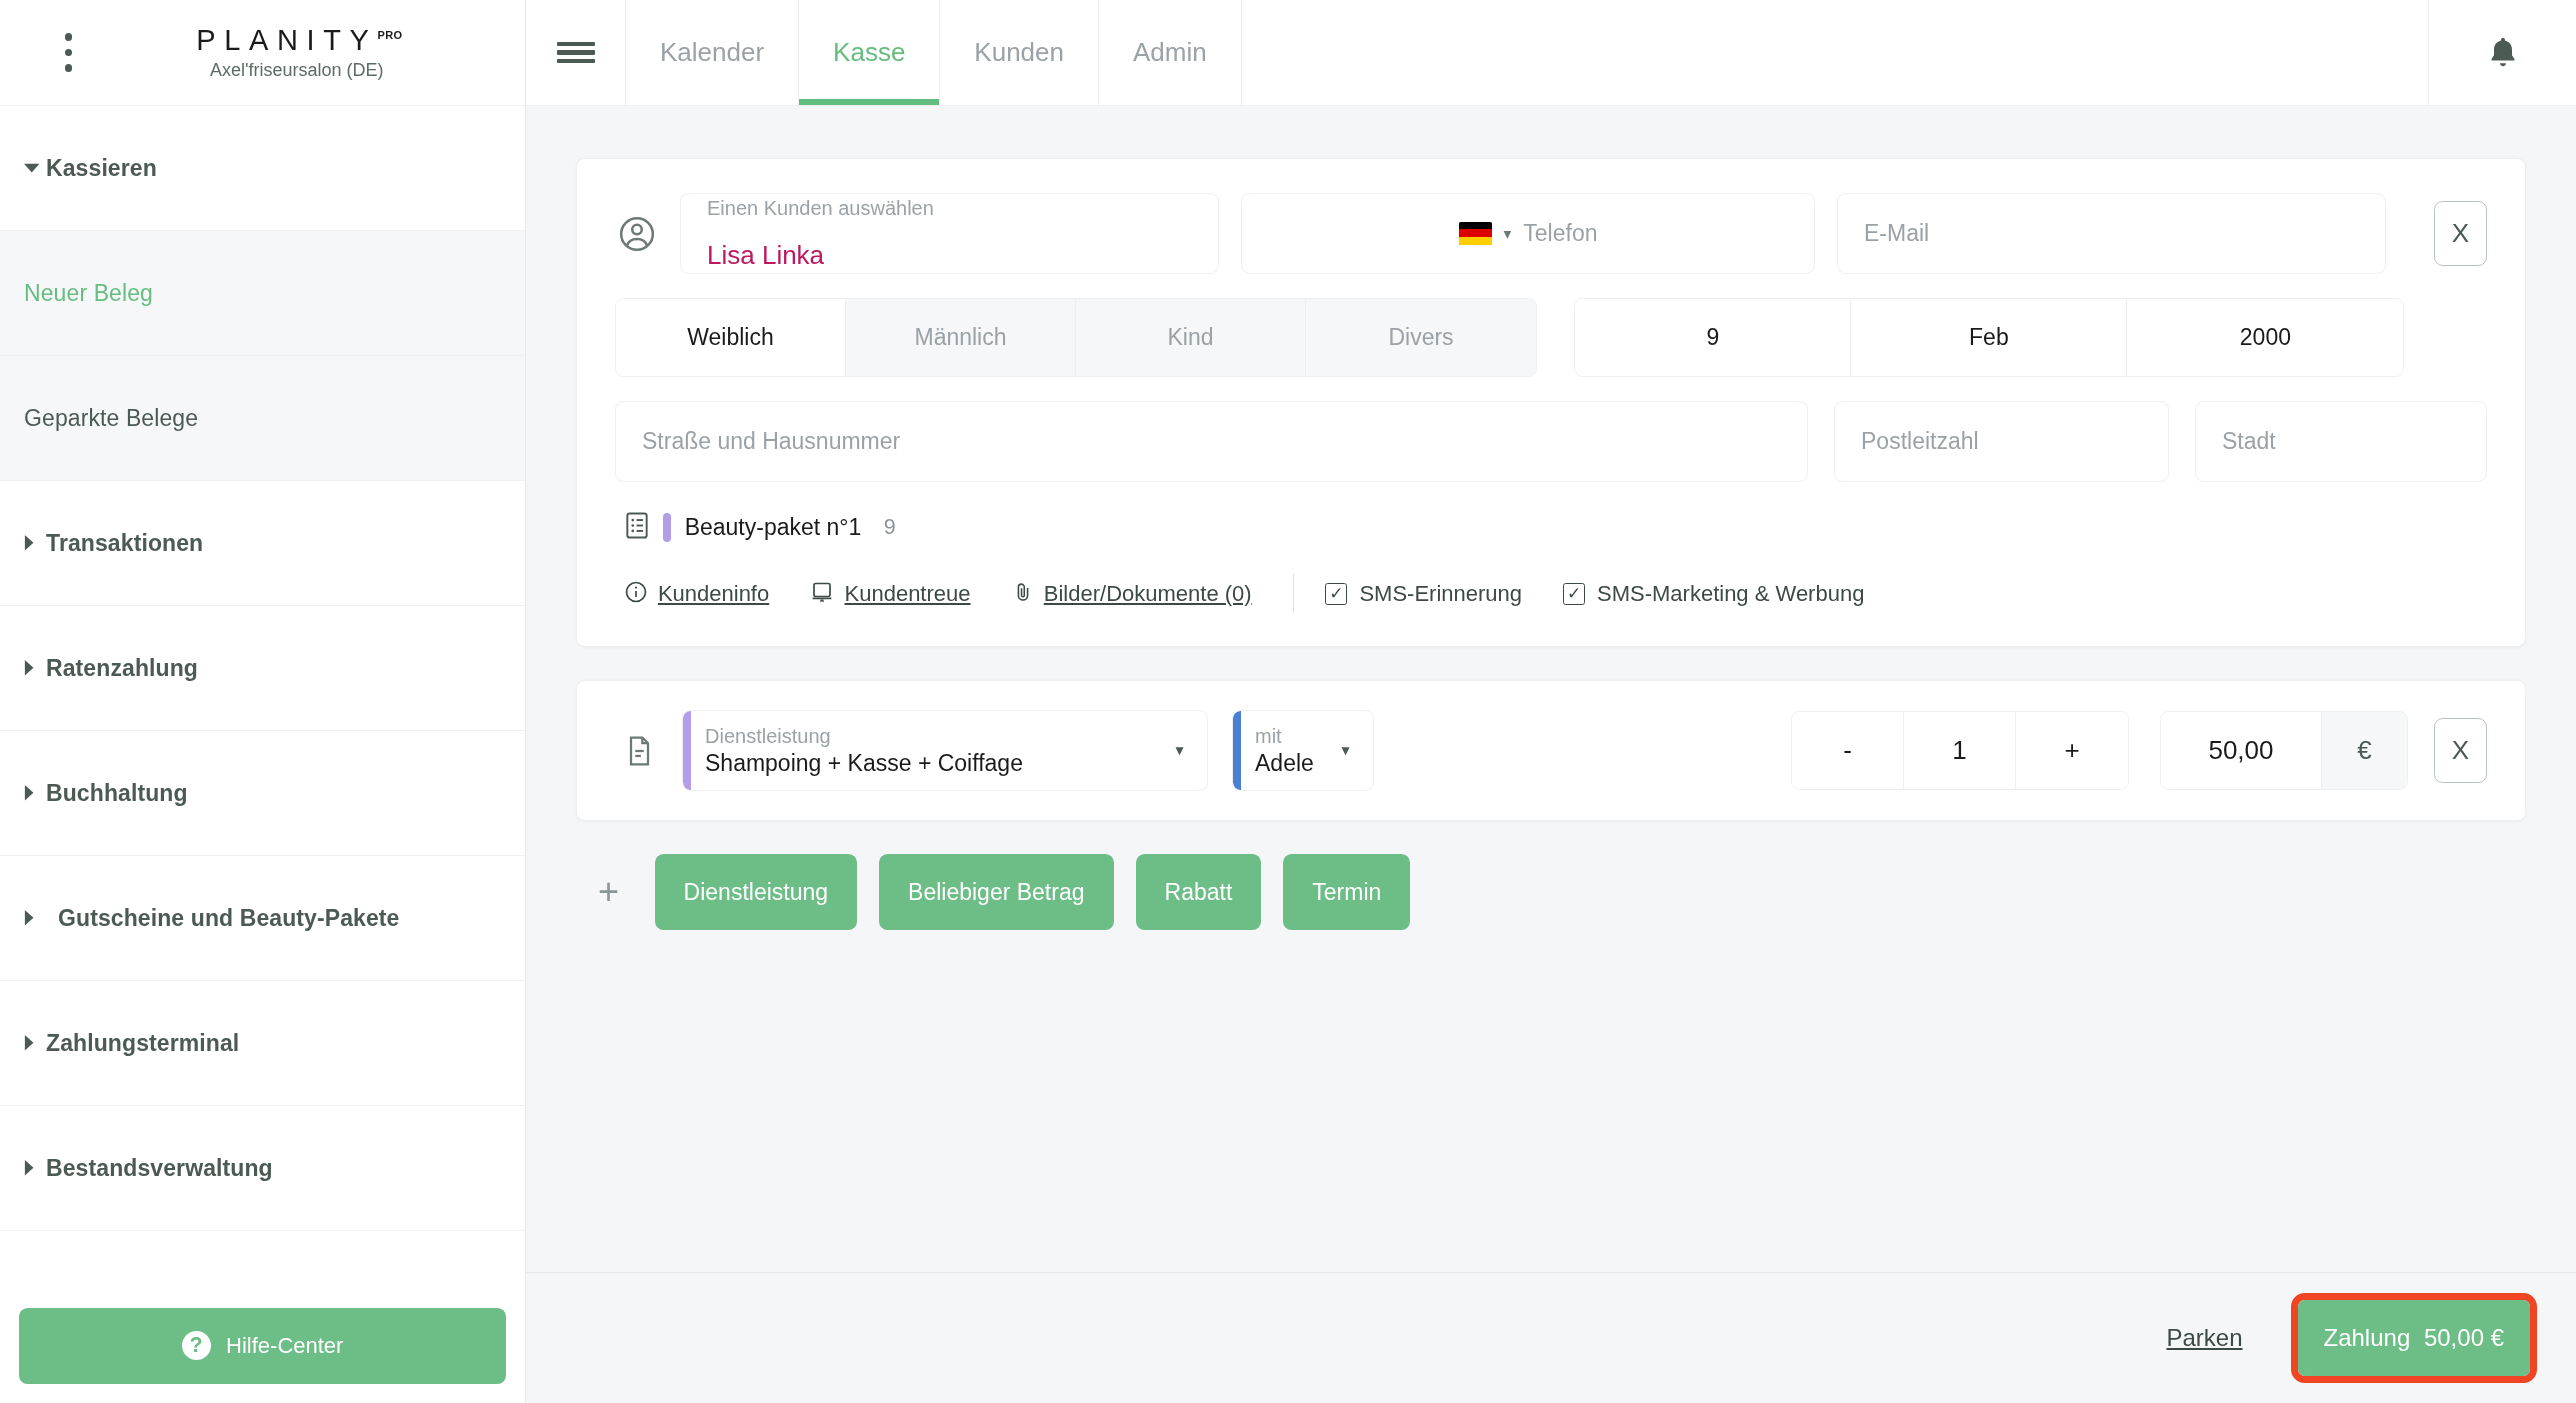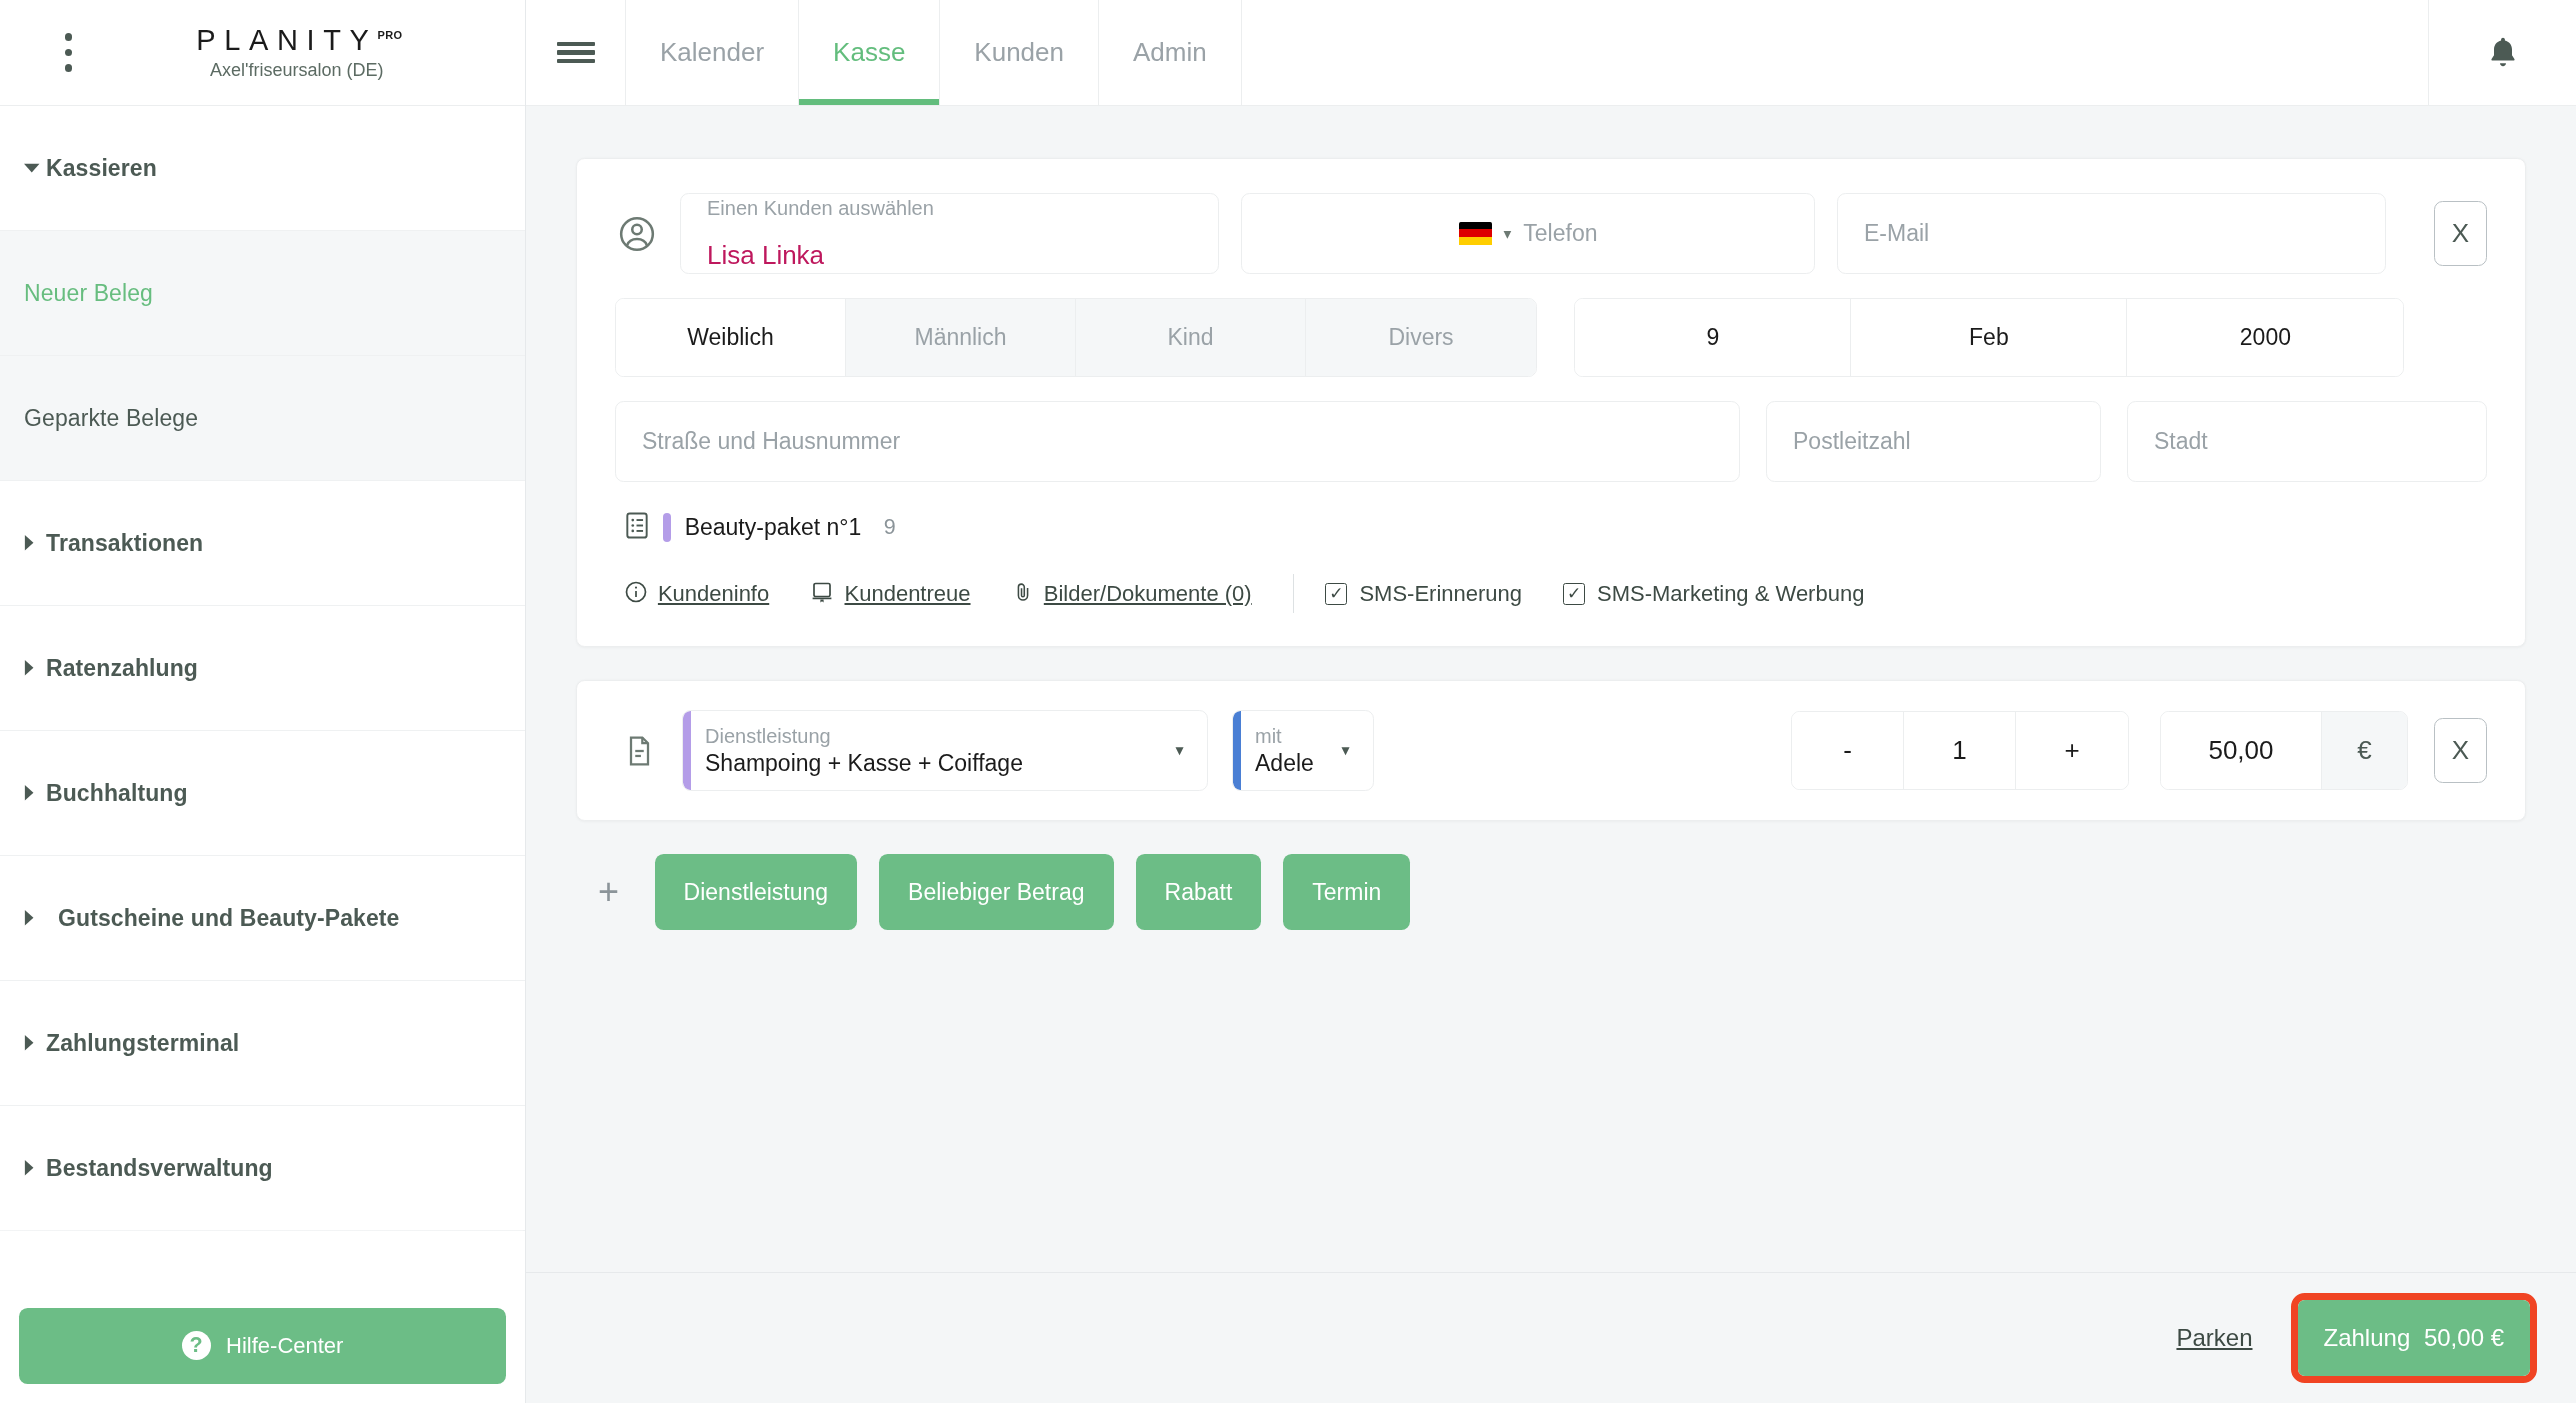--- a/index.html
+++ b/index.html
@@ -144,21 +144,21 @@
   .seg-item:last-child { border-right: none; }
   .seg-item.sel { background:#fff; color:#1b1b1b; }
   .seg-gender .seg-item { width: 230px; }
   .seg-date { margin-left: 3.4px; }
   .seg-date .seg-item { background: #fff; color: #1b1b1b; width: 276px; }
 
   .cust-row3 { display:flex; gap: 26px; margin-top: 24px; }
   .cust-row3 .fld.ph .lbl { color: #9aa2a7; }
   .f-street { flex: 1; }
   .f-zip { width: 335px; }
-  .f-city { width: 360px; }
+  .f-city { width: 292px; }
 
   .pack-row { display:flex; align-items:center; gap: 13.7px; margin-top: 29px; padding-left: 8.6px;}
   .pack-bar { width: 7.7px; height: 29px; border-radius: 4.3px; background: #b49de8; }
   .pack-name { font-size: 23px; color: #1b1b1b; font-weight: 400; }
   .pack-count { font-size: 21.5px; color: #8b9499; margin-left: 8.6px; }
 
   .links-row { display:flex; align-items:center; gap: 0; margin-top: 31px; padding-left: 8.6px; }
   .lnk { display:flex; align-items:center; gap: 10.3px; margin-right: 41px; cursor:pointer; }
   .lnk span.t { font-size: 22px; color: #3d4a44; text-decoration: underline; }
   .sep { width: 1.7px; height: 39px; background: #dde1e3; margin: 0 31px 0 0; }
@@ -205,21 +205,21 @@
   .gbtn {
     background:#6cbd86; color:#fff; border:none; border-radius: 8.6px;
     height: 76px; padding: 0 29px; font-size: 23px; cursor:pointer;
     font-family: "Liberation Sans", sans-serif;
     display:flex; align-items:center; justify-content:center;
   }
 
   
   .bottombar {
     height: 131px; flex: 0 0 131px; background:#f4f6f7; border-top: 1.7px solid #e6e9eb;
-    display:flex; align-items:center; justify-content:flex-end; padding-right: 39px; gap: 38px;
+    display:flex; align-items:center; justify-content:flex-end; padding-right: 39px; gap: 48px;
   }
   .park { font-size: 24px; color:#3d4a44; text-decoration: underline; cursor:pointer; }
   .pay-wrap { border: 7.7px solid #f04423; border-radius: 13.7px; padding: 0; display:flex; }
   .pay-btn {
     background:#6cbd86; color:#fff; border:none; border-radius: 6.9px;
     height: 76px; padding: 0 26px; font-size: 24px; cursor:pointer;
     font-family: "Liberation Sans", sans-serif; display:flex; align-items:center; gap: 13.7px;
   }
 </style>
 </head>

